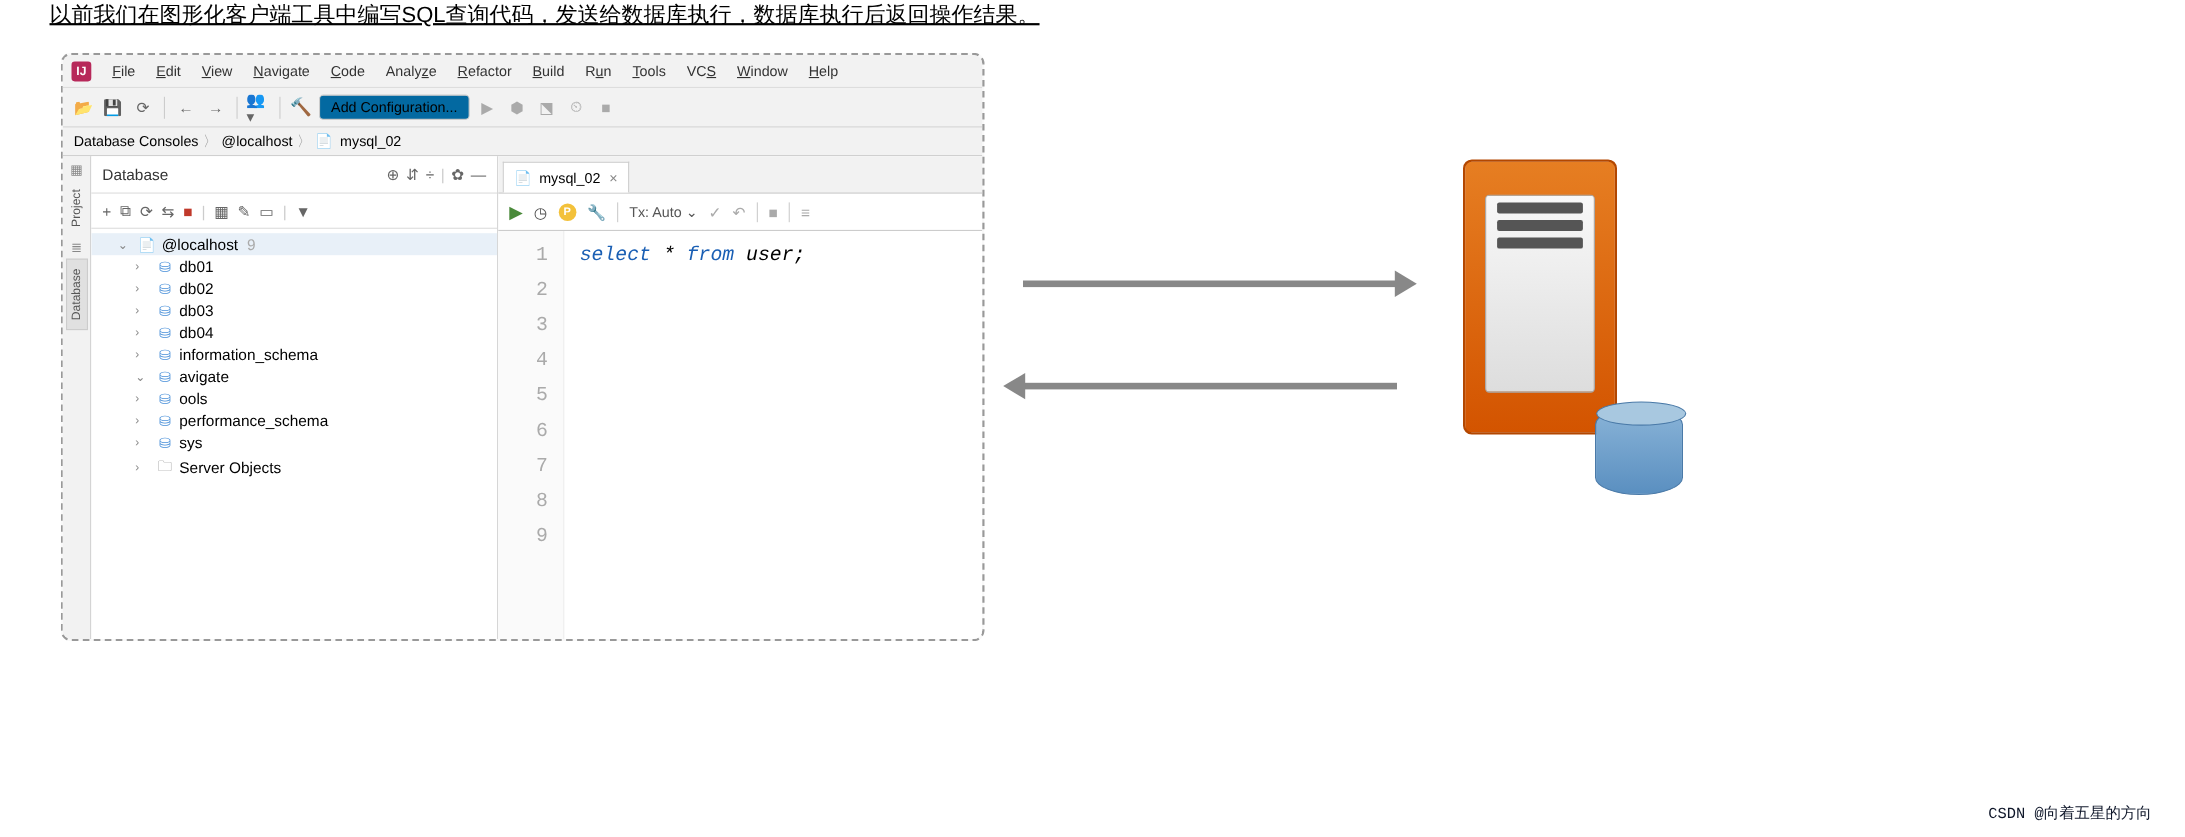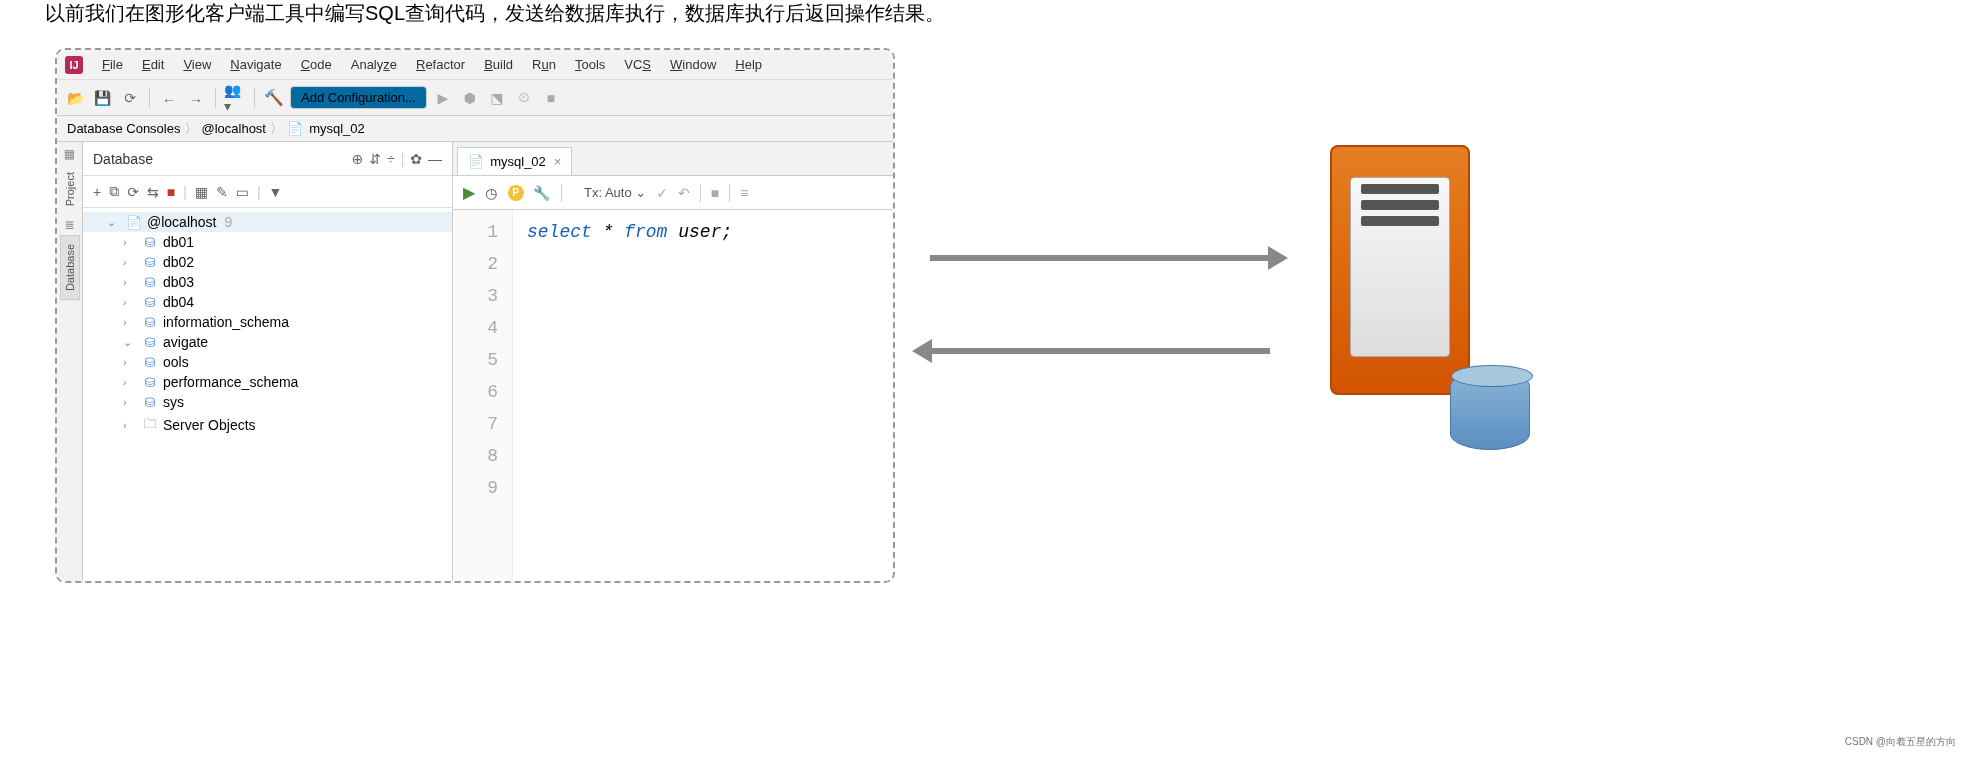--- a/index.html
+++ b/index.html
@@ -10,20 +10,21 @@
       position: relative;
       width: 1986px;
       height: 761px;
     }
     .top-text {
       position: absolute;
       top: 0;
       left: 45px;
       font-size: 20px;
       color: #000;
+      text-decoration: underline;
     }
     .ide-window {
       position: absolute;
       top: 48px;
       left: 55px;
       width: 840px;
       height: 535px;
       border: 2px dashed #999;
       border-radius: 10px;
       background: #f9f9f9;
@@ -195,21 +196,21 @@
       padding: 0 10px;
       border-bottom: 1px solid #ccc;
       gap: 10px;
       color: #555;
       font-size: 14px;
     }
     .etb-run { color: #4a8a3a; font-size: 16px; cursor: pointer; }
     .etb-btn { cursor: pointer; }
     .etb-p { display:inline-flex; width:16px; height:16px; border-radius:50%; background:#f3c13a; color:#fff; align-items:center; justify-content:center; font-size:10px; font-weight:bold; }
     .etb-sep { width:1px; height:18px; background:#ccc; }
-    .tx-label { font-size: 13px; color: #555; margin-left: 12px; }
+    .tx-label { font-size: 13px; color: #555; }
     .code-area {
       display: flex;
       flex: 1;
       font-family: "Consolas", "Courier New", monospace;
       font-size: 18px;
     }
     .gutter {
       width: 60px;
       background: #fafafa;
       border-right: 1px solid #eee;
@@ -287,22 +288,23 @@
       top: -6px; left: 0;
       width: 80px; height: 20px;
       background: #a8c8e0;
       border-radius: 50%;
       border: 1px solid #4a7aa8;
     }
     .watermark {
       position: absolute;
       bottom: 12px;
       right: 30px;
-      color: #737373;
-      font-size: 10px;
+      color: #0f172a;
+      font-size: 14px;
+      font-family: Liberation Mono, monospace;
     }
   </style>
 </head>
 <body>
 
 <div class="top-text">以前我们在图形化客户端工具中编写SQL查询代码，发送给数据库执行，数据库执行后返回操作结果。</div>
 
 <div class="ide-window">
 
   <div class="menubar">

